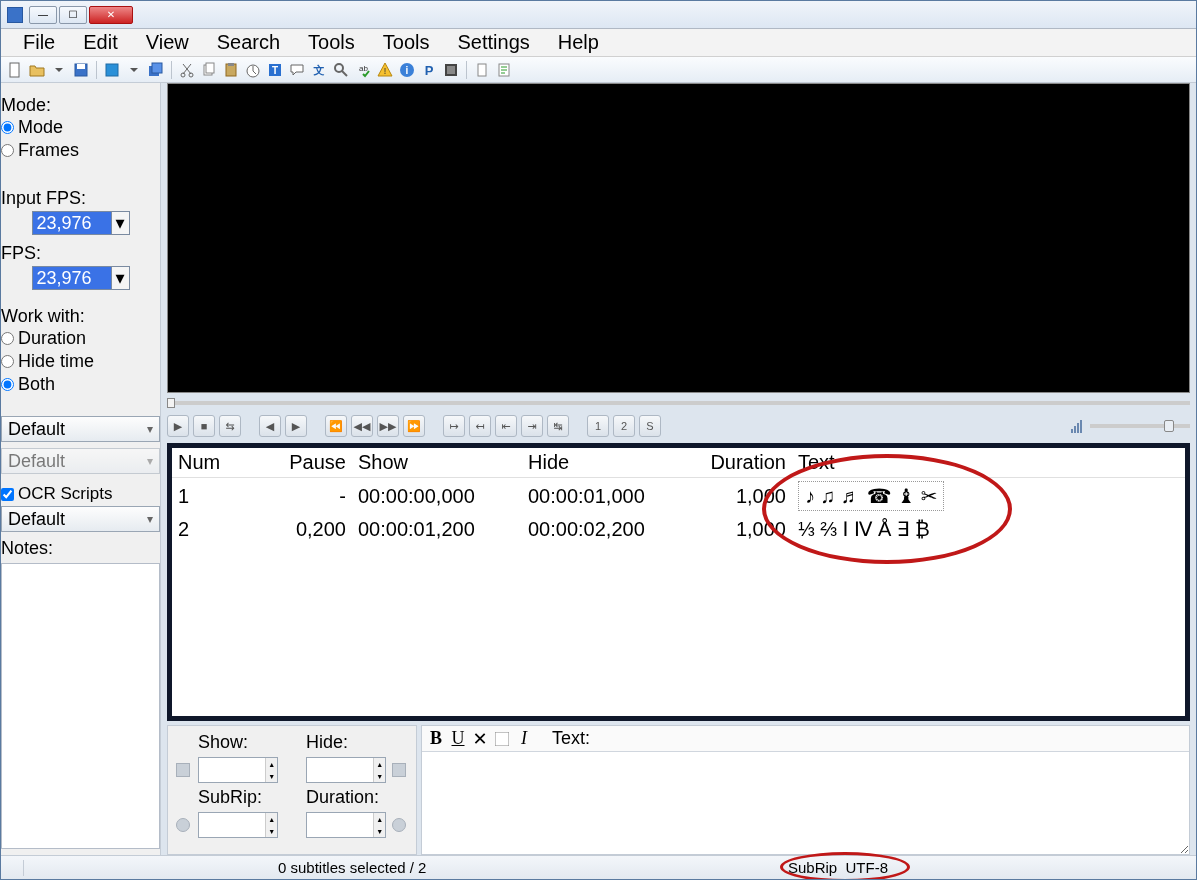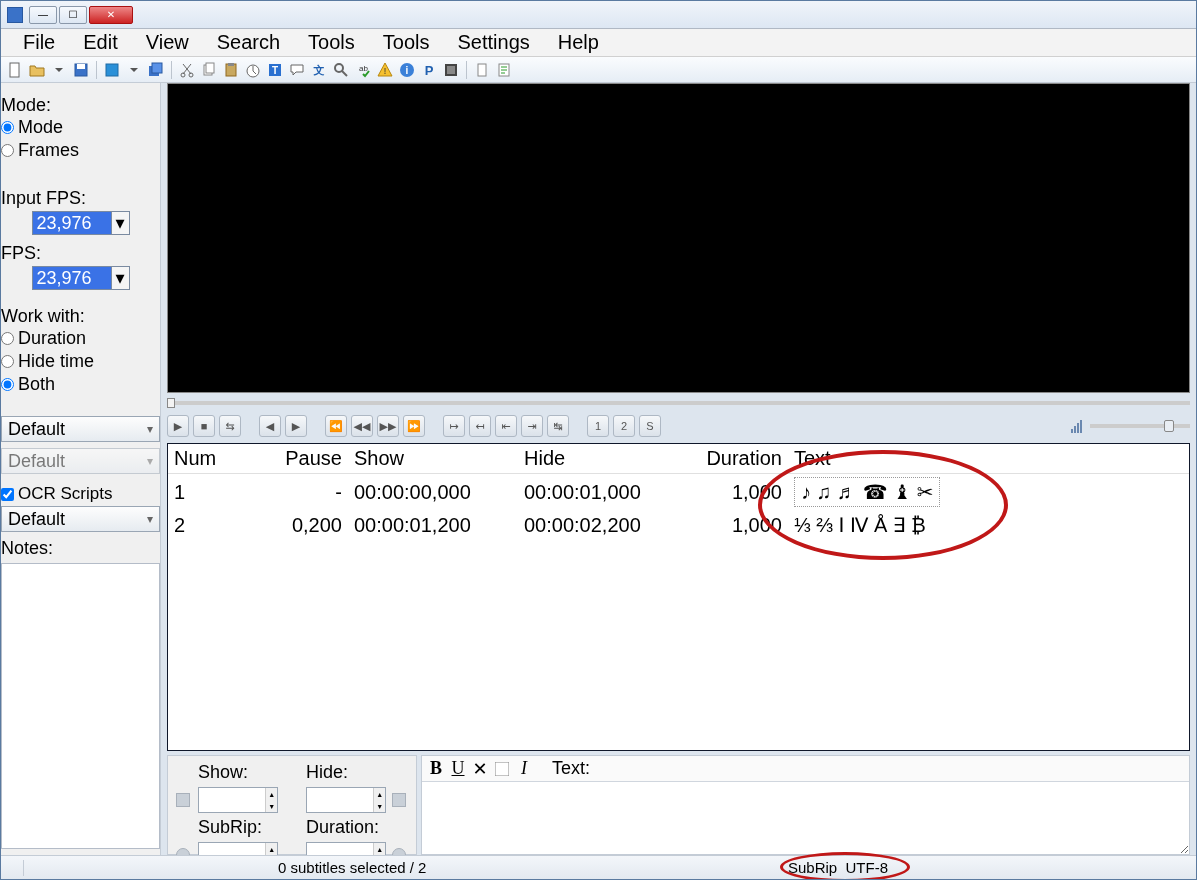--- a/index.html
+++ b/index.html
@@ -88,35 +88,35 @@
   height:30px; margin:2px 6px; display:flex; align-items:center; gap:4px;
 }
 .pc-btn{ width:22px; height:22px; background:linear-gradient(#f6f8fa,#dbe2ea); border:1px solid #aeb8c4; border-radius:3px; display:flex;align-items:center;justify-content:center; font-size:11px; color:#555; cursor:pointer;}
 .pc-gap{width:10px;}
 .vol-area{margin-left:auto; display:flex; align-items:center; gap:8px;}
 .vol-bars{display:flex;align-items:flex-end;gap:1px;}
 .vol-bars i{width:2px;background:#6a88b0;display:block;}
 .vol-slider{width:100px;height:4px;background:#ccc;position:relative;}
 .vol-thumb{position:absolute;right:16px;top:-4px;width:10px;height:12px;background:#e9eef4;border:1px solid #888;border-radius:2px;}
 .grid{
-  flex:1; margin:0 6px; border:1px solid #0f172a; background:#fff; overflow:auto;
+  flex:1; margin:0 6px; border:5px solid #0f172a; background:#fff; overflow:auto;
   position:relative;
 }
 .grid table{width:100%; border-collapse:collapse; font-size:20px;}
 .grid th{ text-align:left; font-weight:normal; padding:3px 6px; border-bottom:1px solid #e0e0e0;}
 .grid td{ padding:3px 6px; white-space:nowrap;}
 .grid .col-num{width:70px;}
 .grid .col-pause{width:110px; text-align:right;}
 .grid .col-show{width:170px;}
 .grid .col-hide{width:170px;}
 .grid .col-dur{width:100px; text-align:right;}
 .grid .text-cell{border:1px dotted #999; padding:2px 6px; display:inline-block;}
 .annot{position:absolute; border:4px solid #c01818; border-radius:50%; pointer-events:none;}
 .bottom-area{
-  height:100px; display:flex; margin:4px 6px 0 6px; gap:4px;
+  height:130px; display:flex; margin:4px 6px 0 6px; gap:4px;
 }
 .time-block{
   width:250px; background:#f0f0f0; border:1px solid #c4ccd6;
   padding:6px 8px; display:grid; grid-template-columns:16px 1fr 16px 1fr 16px; gap:4px 6px;
   align-content:start;
 }
 .time-block .flab{font-size:18px; grid-column:span 2;}
 .time-block .flab.r{grid-column:4 / span 2;}
 .tb-small{width:14px;height:14px;background:#c9d0d8;border:1px solid #a8b0ba;cursor:pointer; align-self:center;}
 .spin-inp{height:26px; border:1px solid #9aa6b4; background:#fff; display:flex;}

